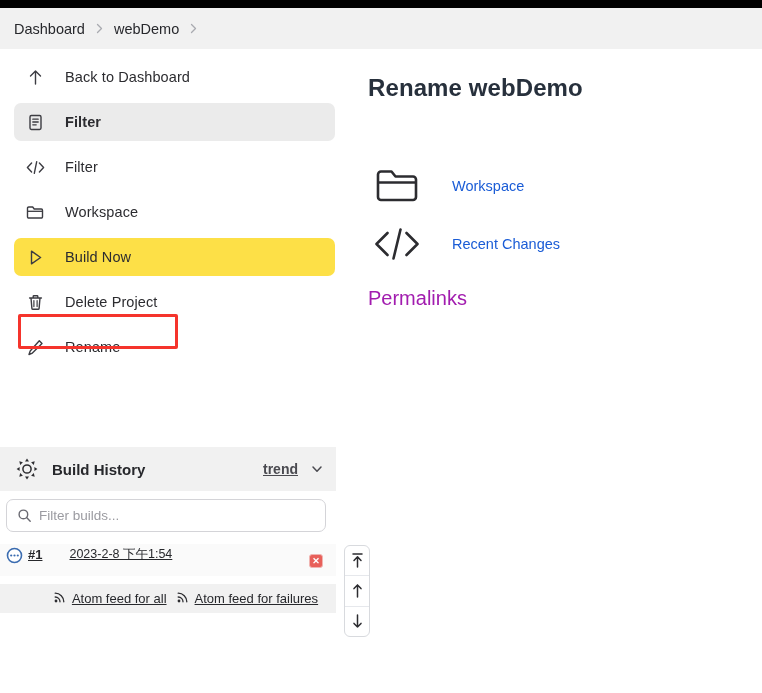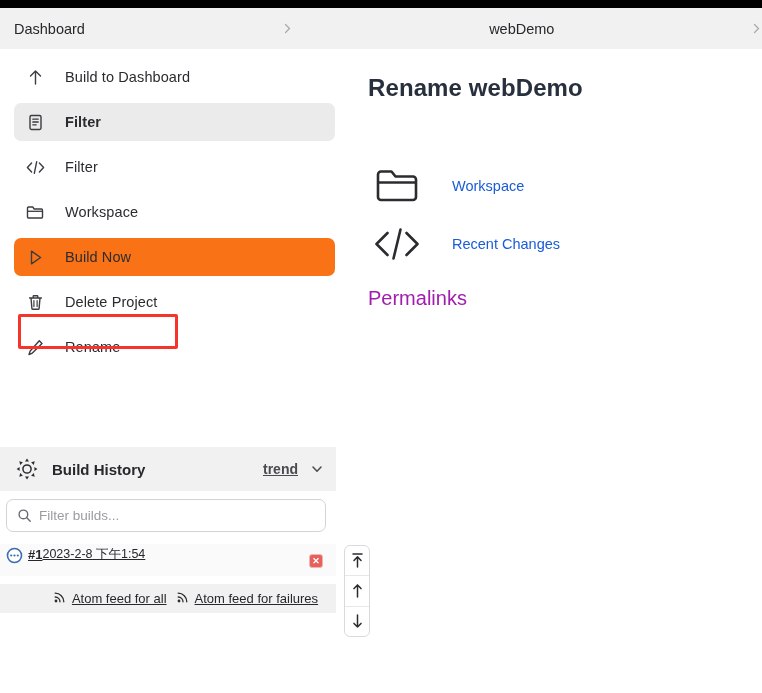--- a/index.html
+++ b/index.html
@@ -11,41 +11,41 @@
     font-size:14px;
     color:#2c2c30;
     overflow:hidden;
     position:relative;
   }
   
   .top-strip { position:absolute; top:0; left:0; width:762px; height:8px; background:#000; }
   .breadcrumb-bar {
     position:absolute; top:8px; left:0; width:762px; height:41px;
     background:#f1f1f1;
-    display:flex; align-items:center; padding-left:14px; gap:9px;justify-content:space-between;
+    display:flex; align-items:center; padding-left:14px; gap:9px;
   }
   .crumb { font-size:14.5px; color:#27282c; }
   .crumb-sep { color:#a9aab0; font-size:13px; display:flex; align-items:center; }
   .crumb-sep svg { display:block; }
 
   
   .sidebar { position:absolute; top:58px; left:0; width:340px; }
   .nav-list { list-style:none; margin:0; padding:0 0 0 14px; }
   .nav-item {
     display:flex; align-items:center; gap:19px;
     height:38px; width:321px;
     border-radius:7px;
     padding-left:10px;
     margin-bottom:7px;
     color:#2c2c30;
     cursor:pointer;
     position:relative;
   }
   .nav-item.active { background:#ebebeb; font-weight:bold; }
-  .nav-item.hovered { background:#f97316; }
+  .nav-item.hovered { background:#fde047; }
   .nav-icon { width:22px; height:22px; flex:0 0 22px; display:flex; align-items:center; justify-content:center; }
   .nav-icon svg { display:block; }
   .nav-label { font-size:14.5px; letter-spacing:.1px; }
   
   .annotation-box {
     position:absolute;
     left:18px; top:256px;
     width:160px; height:35px;
     border:3px solid #f5342c;
     border-radius:2px;
@@ -82,21 +82,21 @@
   .build-row {
     position:absolute; top:544px; left:0; width:336px; height:32px;
     display:flex; align-items:flex-start; padding-left:6px;
     background:#fafafa;
   }
   .status-ball { width:17px; height:17px; flex:0 0 17px; margin-top:3px; }
   .build-num {
     font-size:13px; font-weight:bold; color:#27282c;
     text-decoration:underline; margin-left:5px; margin-top:3px; cursor:pointer;
   }
-  .build-meta { margin-top:2px; }
+  .build-meta { margin-left:27px; margin-top:2px; }
   .build-time { font-size:12.5px; color:#27282c; text-decoration:underline; cursor:pointer; display:block; }
   .progress-bar {
     width:103px; height:9px; margin-top:2px;
     background:
       repeating-linear-gradient(115deg,
         #2e5f9e 0px, #2e5f9e 14px,
         #ffffff 14px, #ffffff 21px);
     border-radius:1px;
   }
   .stop-btn {
@@ -172,21 +172,21 @@
 
 <div class="sidebar">
   <ul class="nav-list">
 
     <li class="nav-item">
       <span class="nav-icon">
         <svg width="19" height="19" viewBox="0 0 19 19">
             <path d="M9.5 16 L9.5 3.5 M4.5 8 L9.5 3 L14.5 8" fill="none" stroke="#3c3c42" stroke-width="1.4" stroke-linecap="round" stroke-linejoin="round"></path>
           </svg>
       </span>
-      <span class="nav-label">Build to Dashboard</span>
+      <span class="nav-label">Back to Dashboard</span>
     </li>
 
     <li class="nav-item active">
       <span class="nav-icon">
         <svg width="19" height="19" viewBox="0 0 19 19">
           <rect x="4" y="2.5" width="11" height="14" rx="1.4" fill="none" stroke="#3c3c42" stroke-width="1.4"></rect>
           <path d="M6.8 6.2 H12.2 M6.8 9 H12.2 M6.8 11.8 H10.2" stroke="#3c3c42" stroke-width="1.3" stroke-linecap="round"></path>
         </svg>
       </span>
       <span class="nav-label">Filter</span>

